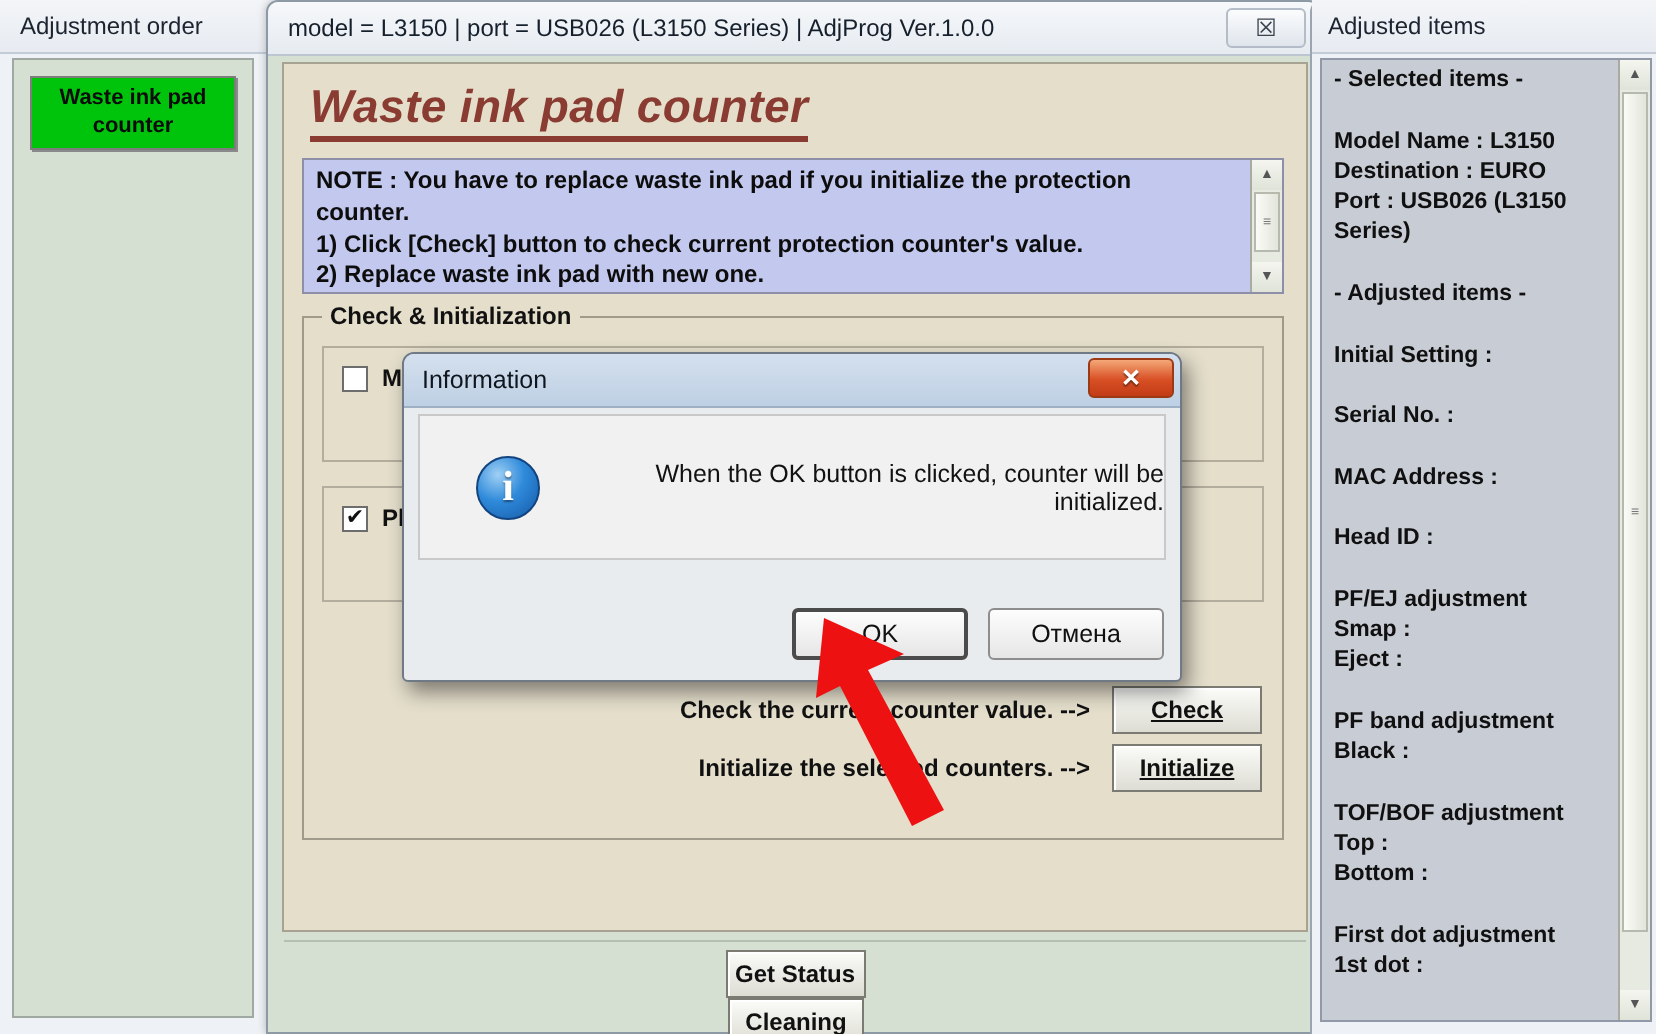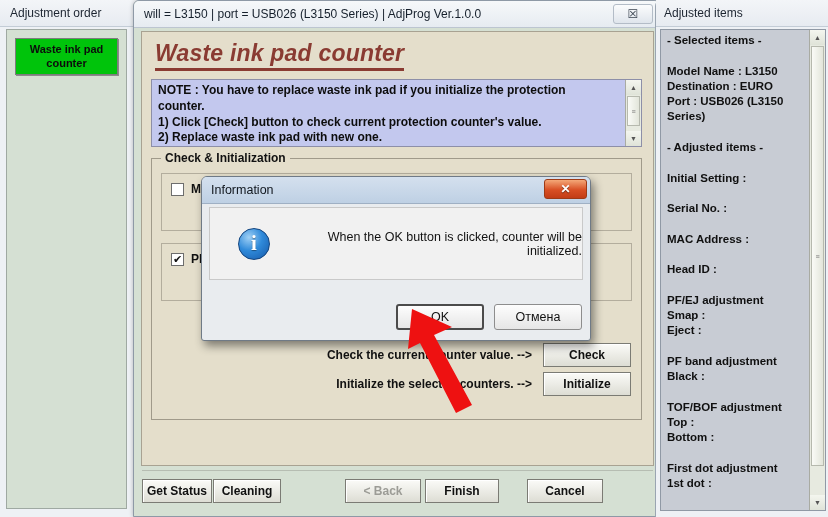--- a/index.html
+++ b/index.html
@@ -172,30 +172,30 @@
   .act-label { font-size: 12px; font-weight: bold; color: #111; }
   .win-btn {
     background: linear-gradient(#fbfbf8, #ddddd4);
     border: 1px solid #7b7b74;
     box-shadow: inset 1px 1px 0 #fff;
     font-size: 12px; font-weight: bold; color: #111;
     padding: 4px 0;
     text-align: center;
     cursor: pointer;
   }
-  #btn-check, #btn-initialize { width: 88px; }
+  #btn-check, #btn-initialize { width: 75px; text-decoration: underline; }
 
   #footer-sep {
     position: absolute; left: 8px; top: 469px;
     width: 511px; height: 1px; background: #b6bdb2;
   }
   #footer-bar {
     position: absolute; left: 8px; top: 474px;
     width: 511px; height: 32px;
-    display: flex; align-items: center;
+    display: flex; align-items: center; flex-direction: column;
   }
   #btn-get-status { width: 70px; }
   #btn-cleaning   { width: 68px; margin-left: 1px; }
   #btn-back       { width: 76px; margin-left: 64px; color: #9c9c96; }
   #btn-finish     { width: 74px; margin-left: 4px; }
   #btn-cancel     { width: 76px; margin-left: 28px; }
 
   
   #right-panel {
     position: absolute; left: 655px; top: 0;
@@ -308,21 +308,21 @@
   <div id="left-panel">
     <div id="left-panel-header">Adjustment order</div>
     <div id="left-list">
       <div id="order-item-waste">Waste ink pad counter</div>
     </div>
   </div>
 
   <div id="center-window">
 
     <div id="center-titlebar">
-      <div id="center-title-text">will = L3150 | port = USB026 (L3150 Series) | AdjProg Ver.1.0.0</div>
+      <div id="center-title-text">model = L3150 | port = USB026 (L3150 Series) | AdjProg Ver.1.0.0</div>
       <div id="center-close-btn">☒</div>
     </div>
 
     <div id="center-body">
 
       <div id="page-heading">Waste ink pad counter</div>
 
       <div id="note-box">
         <div id="note-text">NOTE : You have to replace waste ink pad if you initialize the protection counter.
 1) Click [Check] button to check current protection counter's value.

